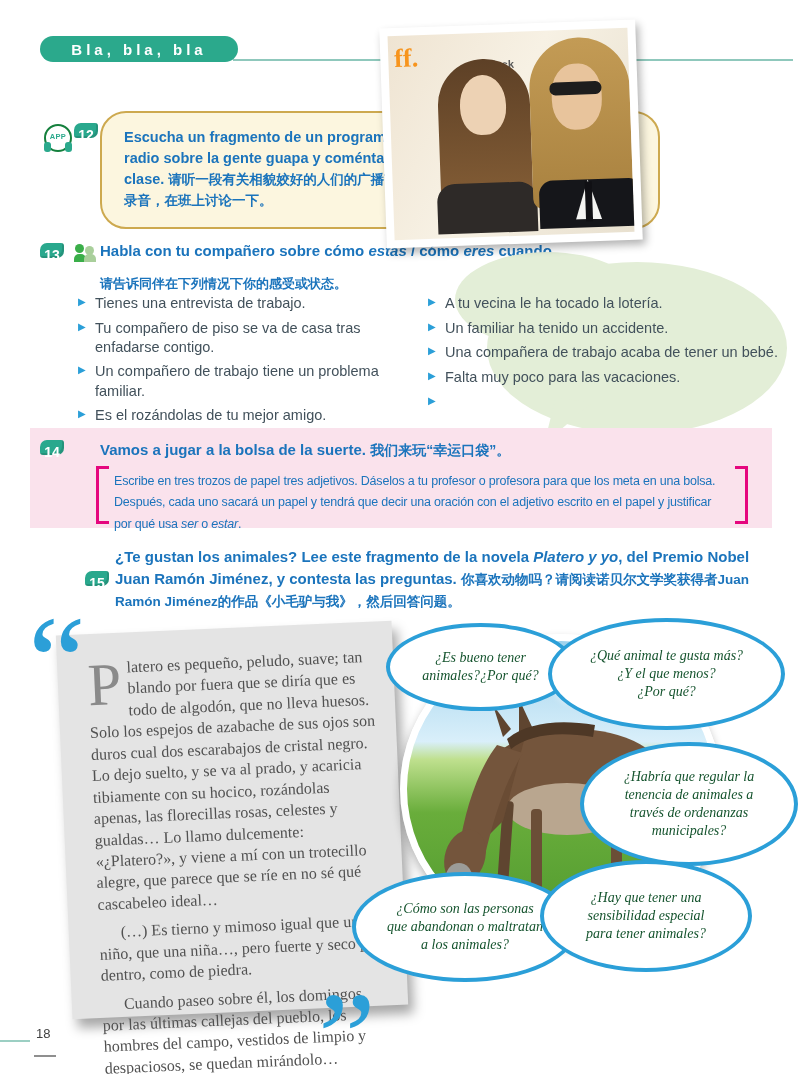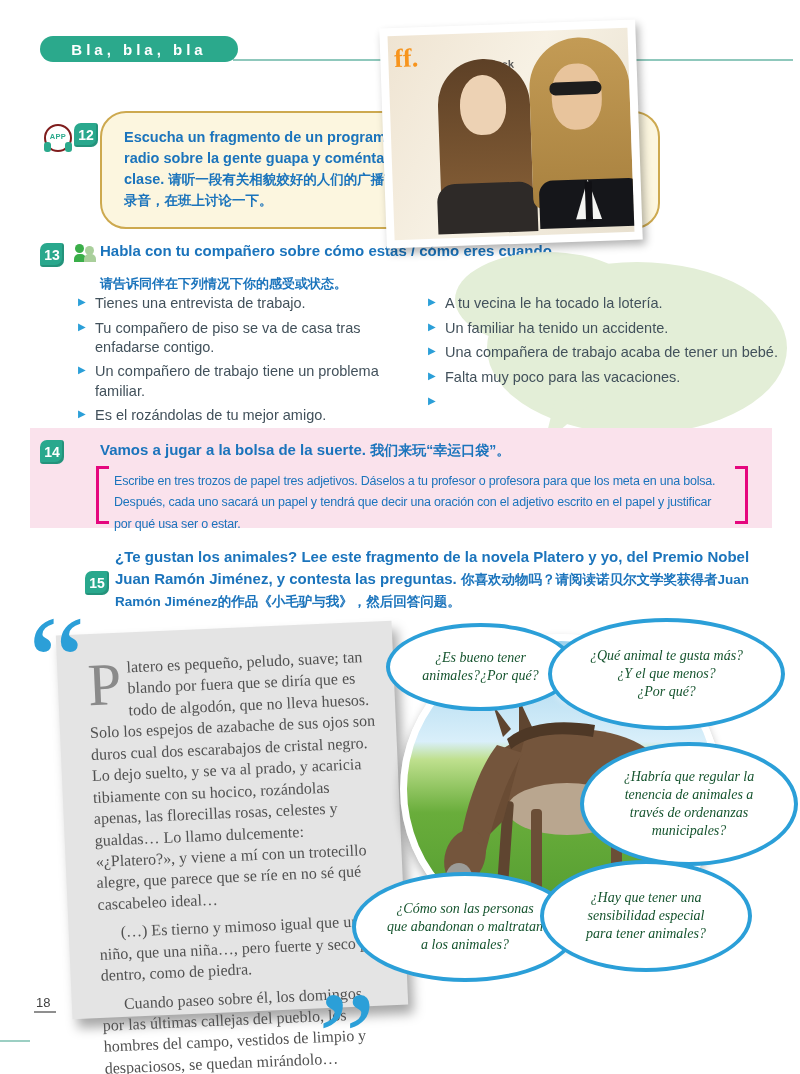--- a/index.html
+++ b/index.html
@@ -32,28 +32,28 @@
            border-radius:45%;}
   .bp-shades{position:absolute;left:160px;top:52px;width:52px;height:13px;background:#1d1d1d;
              border-radius:6px;}
   .bp-suit{position:absolute;left:146px;top:150px;width:100px;height:48px;background:#15161a;
            border-radius:14px 10px 0 0;}
   .bp-shirt{position:absolute;left:182px;top:150px;width:26px;height:40px;background:#f4f4f2;
             clip-path:polygon(50% 0,0 100%,100% 100%);}
   .bp-tie{position:absolute;left:192px;top:152px;width:7px;height:40px;background:#101014;}
 
   
-  .badge{position:absolute;width:24px;height:24px;background:#29A88D;border-radius:7px 3px 7px 3px;
+  .badge{position:absolute;width:24px;height:15px;background:#29A88D;border-radius:7px 3px 7px 3px;
          color:#fff;font-weight:bold;font-size:14px;line-height:24px;text-align:center;
          box-shadow:inset -2px -2px 0 rgba(0,0,0,.12);}
   .blue{color:#1B74BC;}
-  .i{}
-
-  
-  .app-icon{position:absolute;left:44px;top:124px;width:24px;height:24px;border:2px solid #7f1d1d;
+  .i{font-style:italic;}
+
+  
+  .app-icon{position:absolute;left:44px;top:124px;width:24px;height:24px;border:2px solid #15803d;
             border-radius:50%;color:#2BA98C;font-size:7.5px;font-weight:bold;text-align:center;
             line-height:22px;letter-spacing:.3px;background:#fff;}
   .app-icon:before,.app-icon:after{content:"";position:absolute;bottom:-2px;width:7px;height:10px;
             background:#2BA98C;border-radius:3px;}
   .app-icon:before{left:-2px;} .app-icon:after{right:-2px;}
 
   
   .box12{position:absolute;left:100px;top:111px;width:556px;height:114px;background:#FCF6DF;
          border:2px solid #CDA94F;border-radius:26px;}
   .box12 p{margin:14px 0 0 22px;width:300px;font-size:14.5px;line-height:1.45;font-weight:bold;}
@@ -124,22 +124,22 @@
           font-family:"Liberation Serif",serif;font-style:italic;font-size:14px;color:#14532d;
           line-height:1.3;white-space:pre-line;z-index:3;padding:6px 10px;box-sizing:border-box;}
   .bb1{left:386px;top:623px;width:189px;height:88px;}
   .bb2{left:548px;top:618px;width:237px;height:112px;}
   .bb3{left:580px;top:742px;width:218px;height:124px;}
   .bb4{left:352px;top:872px;width:226px;height:110px;}
   .bb5{left:540px;top:860px;width:212px;height:112px;}
 
   
   .pgline{position:absolute;left:0;top:1040px;width:30px;height:2px;background:#9CCFC3;}
-  .pgnum{position:absolute;left:34px;top:995px;font-size:13px;color:#3f3f3f;
-         border-bottom:2px solid #8f8f8f;padding:0 6px 1px 2px;}
+  .pgnum{position:absolute;left:34px;top:1026px;font-size:13px;color:#3f3f3f;
+         border-bottom:2px solid #8f8f8f;padding:0 6px 14px 2px;}
 </style>
 </head>
 <body>
 
 <div class="page">
 
   <div class="tab-pill">Bla, bla, bla</div>
   <div class="head-rule"></div>
 
   <div class="celeb">

